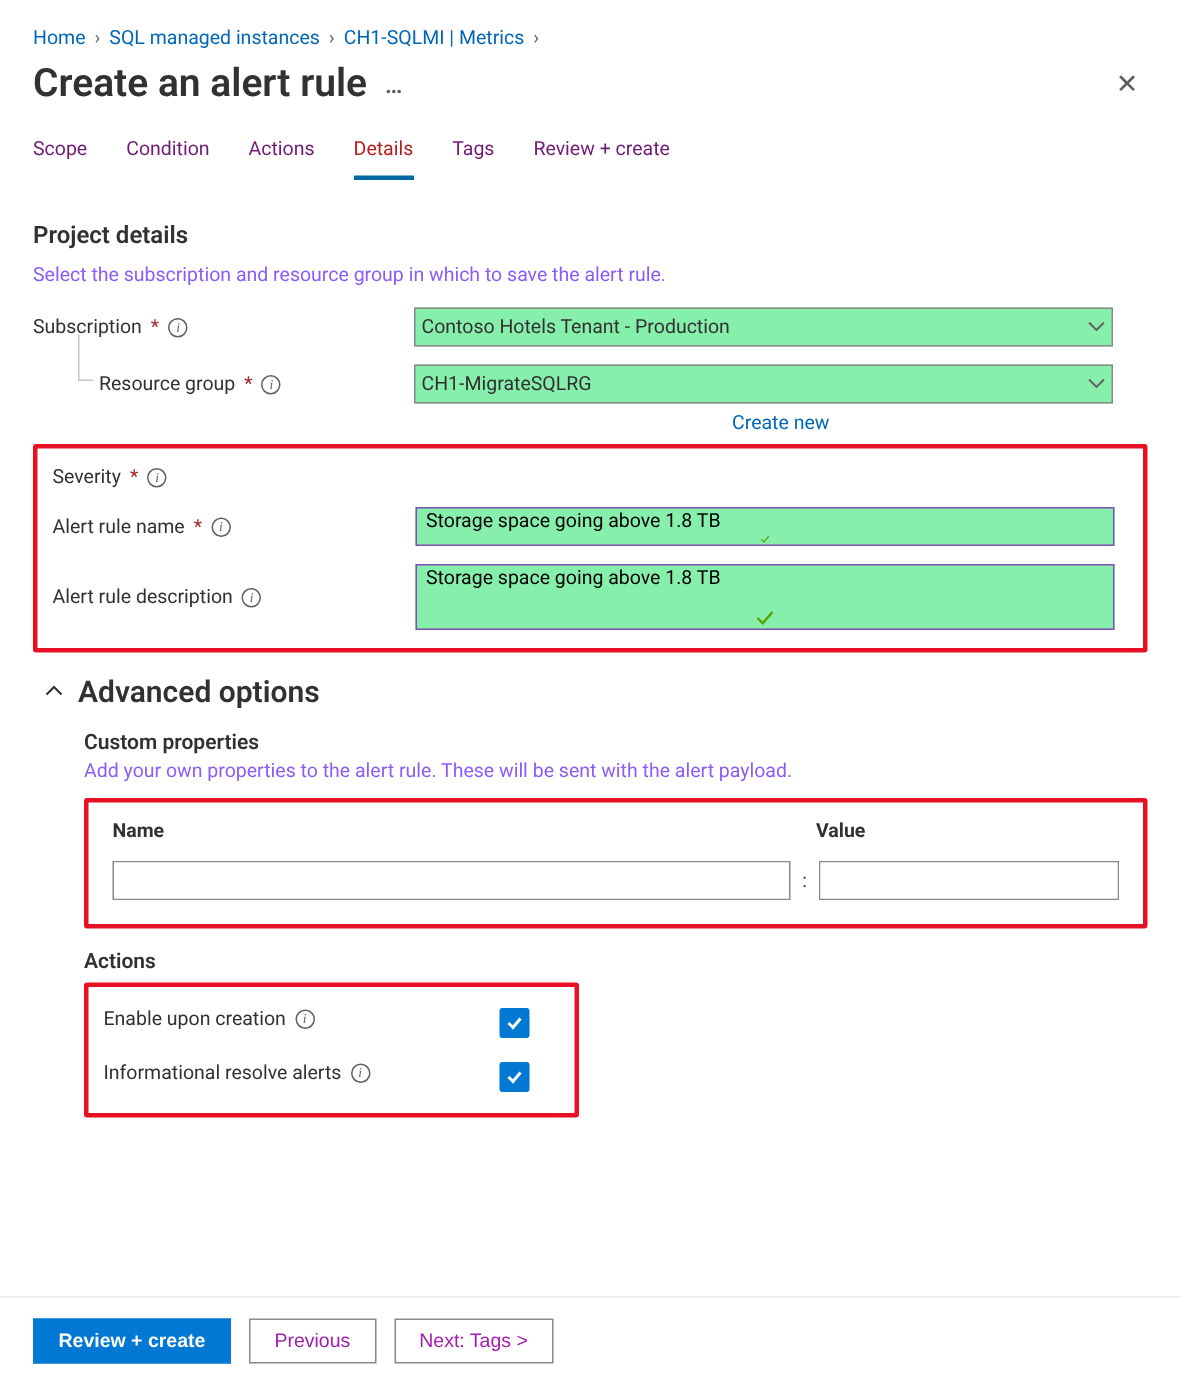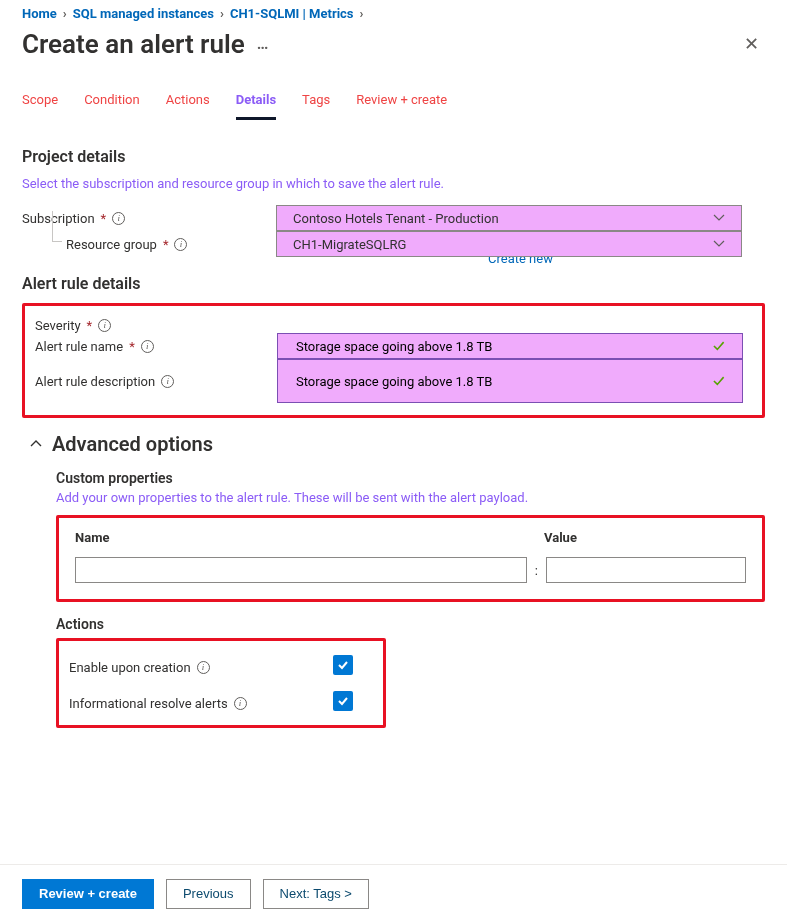--- a/index.html
+++ b/index.html
@@ -15,23 +15,22 @@
     overflow: hidden;
     position: relative;
   }
   a { color: #0067b8; text-decoration: none; cursor: pointer; }
 
   
   .breadcrumb {
     display: flex;
     align-items: center;
     gap: 6px;
-    padding: 6px 22px 0 22px;
+    padding: 18px 22px 0 22px;
     font-size: 13px;
-    font-weight: bold;
   }
   .breadcrumb .sep { color: #605e5c; }
 
   
   .title-row {
     display: flex;
     align-items: center;
     justify-content: space-between;
     padding: 6px 22px 8px 22px;
   }
@@ -80,43 +79,44 @@
   .tabs {
     display: flex;
     gap: 26px;
     border-bottom: 1px solid transparent;
     padding-top: 14px;
     margin-bottom: 26px;
   }
   .tab {
     padding: 6px 0 10px 0;
     cursor: pointer;
-    color: #ef4444;
+    color: #701a75;
   }
   .tab.active {
-    color: #8b5cf6;
-    border-bottom: 3px solid #0f172a;
-    font-weight: 700;
+    color: #b91c1c;
+    border-bottom: 3px solid #0369a1;
+    font-weight: 400;
   }
 
   
   .section-title {
     font-size: 16px;
     font-weight: 600;
     margin: 8px 0 10px 0;
   }
   .section-desc {
     margin: 0 0 14px 0;
     color: #8b5cf6;
   }
 
   
   .form-row {
     display: flex;
     align-items: center;
+    margin-bottom: 12px;
   }
   .form-label {
     width: 254px;
     flex-shrink: 0;
     display: flex;
     align-items: center;
     gap: 6px;
   }
   .form-label .req { color: #a4262c; }
   .info-icon {
@@ -130,22 +130,22 @@
     font-size: 9px;
     color: #605e5c;
     line-height: 1;
     font-style: italic;
     font-family: Georgia, serif;
   }
   .select, .input {
     flex: 1;
     height: 26px;
     border: 1px solid #8a8886;
-    background: #f0abfc;
-    padding: 0 16px;
+    background: #86efac;
+    padding: 0 4px;
     display: flex;
     align-items: center;
     justify-content: space-between;
     font-size: 13px;
     color: #323130;
     position: relative;
     max-width: 466px;
   }
   .select .chev {
     color: #605e5c;
@@ -153,20 +153,21 @@
   .input input {
     border: none;
     outline: none;
     width: 100%;
     font-size: 13px;
     font-family: inherit;
     background: transparent;
   }
   .input.validated {
     border: 1px solid #7b4fb3;
+    flex-direction: column;
   }
   .indent-1 { padding-left: 44px; position: relative;}
   .indent-line::before {
     content: "";
     position: absolute;
     left: 30px;
     top: -20px;
     width: 1px;
     height: 30px;
     border-left: 1px solid #c8c6c4;
@@ -236,21 +237,21 @@
   .cp-row .cp-name { flex: 1; }
   .cp-row .cp-value { width: 200px; }
   .cp-row input {
     width: 100%; height: 100%; border: none; outline: none;
     padding: 0 6px; font-size: 13px; font-family: inherit;
   }
 
   
   .settings-row {
     display: flex;
-    align-items: flex-end;
+    align-items: flex-start;
     padding: 8px 0;
   }
   .settings-row .label {
     width: 264px;
     display: flex;
     align-items: center;
     gap: 6px;
   }
   .checkbox {
     width: 20px;
@@ -281,21 +282,21 @@
   }
   .btn {
     height: 30px;
     padding: 0 16px;
     border: 1px solid #8a8886;
     background: #fff;
     font-size: 13px;
     cursor: pointer;
     display: inline-flex;
     align-items: center;
-    color: #0c4a6e;
+    color: #a21caf;
   }
   .btn.primary {
     background: #0078d4;
     border-color: #0078d4;
     color: #fff;
     font-weight: 600;
   }
 
   
   .severity-select { position: relative; }
@@ -371,21 +372,20 @@
         <span>CH1-MigrateSQLRG</span>
         <svg class="chev" viewBox="0 0 12 12">
             <path d="M1 3 L6 8 L11 3" stroke="#605e5c" stroke-width="1.2" fill="none"></path>
           </svg>
       </div>
     </div>
     <div class="link-row">
       <a>Create new</a>
     </div>
 
-    <div class="section-title">Alert rule details</div>
 
     <div class="redbox">
 
       <div class="form-row">
         <div class="form-label">
           <span>Severity</span>
           <span class="req">*</span>
           <span class="info-icon">i</span>
         </div>
       </div>

